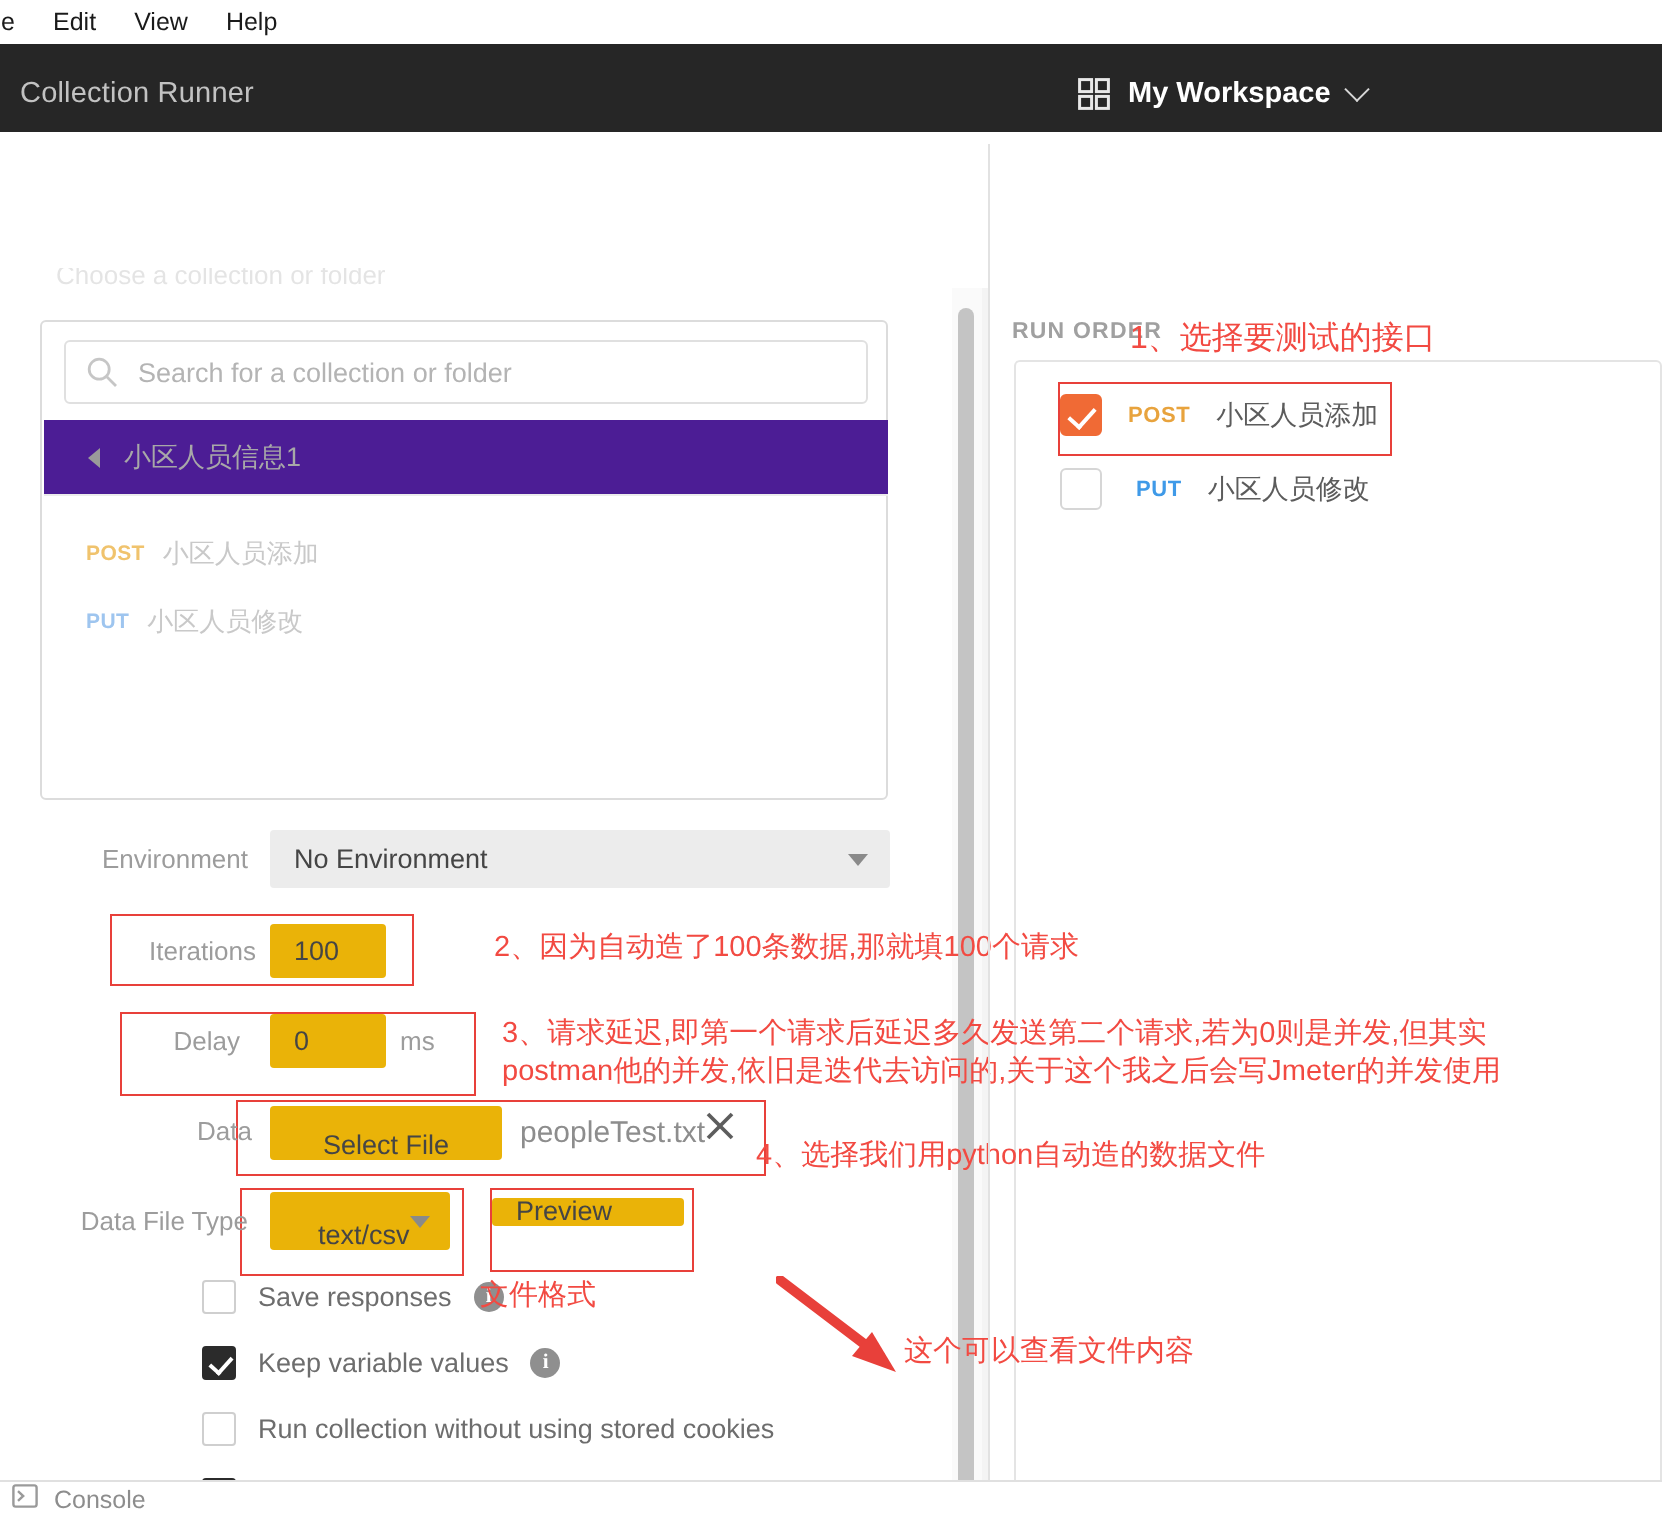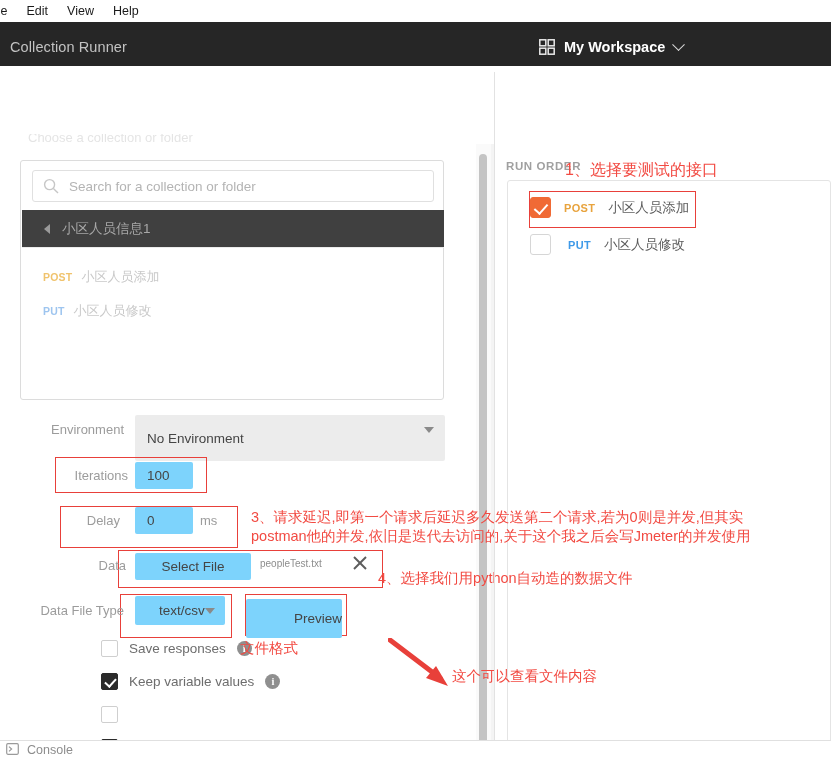--- a/index.html
+++ b/index.html
@@ -62,52 +62,52 @@
   .search-input {
     width: 100%; height: 32px; border: 1px solid #e0e0e0; border-radius: 3px;
     background: #fff; padding-left: 36px; font-size: 13.5px; color: #9a9a9a;
     font-family: "Liberation Sans", sans-serif; outline: none;
   }
   .search-input::placeholder { color: #b4b4b4; }
   .search-icon { position: absolute; left: 11px; top: 8px; width: 16px; height: 16px; opacity:.55; }
 
   .coll-header {
     position: absolute; left: 1px; top: 49px; width: 422px; height: 38px;
-    background: #404040; border-bottom: 1px solid #ececec;
+    background: #4c1d95; border-bottom: 1px solid #ececec;
     display: flex; align-items: center; padding-left: 22px; gap: 12px;
   }
   .coll-header .back { width: 0; height: 0;
     border-top: 5px solid transparent; border-bottom: 5px solid transparent;
     border-right: 6px solid #9a9a9a; }
   .coll-header .cname { font-size: 13.5px; color: #a8a8a8; }
 
   .req-row { position: absolute; left: 22px; display: flex; align-items: center; gap: 9px; }
   .req-row .m { font-size: 10.5px; font-weight: bold; letter-spacing: .2px; }
   .req-row .n { font-size: 13px; color: #c9c9c9; }
   .req-post { top: 107px; }
   .req-put  { top: 141px; }
 
   
   .lbl { position: absolute; font-size: 13px; color: #9c9c9c; text-align: right; }
 
   .env-select {
-    position: absolute; left: 135px; top: 343px; width: 310px; height: 46px;
+    position: absolute; left: 135px; top: 343px; width: 310px; height: 29px;
     background: #ececec; border: none; border-radius: 2px;
     display: flex; align-items: center; padding: 0 12px;
     font-size: 13.5px; color: #454545;
   }
   .caret { width: 0; height: 0; border-left: 5px solid transparent;
     border-right: 5px solid transparent; border-top: 6px solid #8a8a8a; }
   .env-select .caret { position: absolute; right: 11px; top: 12px; }
 
   .annobox { position: absolute; border: 1.4px solid #e8403a; }
 
   .field {
-    position: absolute; background: #7dd3fc; border: none; border-radius: 2px;
-    display: flex; align-items: center; font-size: 13.5px; color: #454545;
+    position: absolute; background: #eab308; border: none; border-radius: 2px;
+    display: flex; align-items: flex-end; font-size: 13.5px; color: #454545;
   }
   .field input {
     width: 100%; height: 100%; border: none; background: transparent;
     font-size: 13.5px; color: #454545; padding: 0 12px; outline: none;
     font-family: "Liberation Sans", sans-serif;
   }
 
   
   .anno {
     position: absolute; color: #f24a42; font-size: 14.5px; line-height: 19px;
@@ -235,51 +235,52 @@
     <div class="field" style="left:135px; top:435px; width:58px; height:27px;">
       <input type="text" value="0" style="">
     </div>
     <div class="lbl" style="left:200px; top:441px; width:28px; text-align:left;">ms</div>
 
     <div class="annobox" style="left:118px; top:478px; width:265px; height:38px;"></div>
     <div class="lbl" style="left:60px; top:486px; width:66px;">Data</div>
     <div class="field" style="left:135px; top:481px; width:116px; height:27px; justify-content:center;">
       <span>Select File</span>
     </div>
-    <div style="position:absolute; left:260px; top:486px; font-size:10px; color:#8d8d8d;">peopleTest.txt</div>
+    <div style="position:absolute; left:260px; top:486px; font-size:15px; color:#8d8d8d;">peopleTest.txt</div>
     <div style="position:absolute; left:352px; top:483px; width:16px; height:16px;">
       <svg viewBox="0 0 16 16" width="16" height="16">
         <line x1="2" y1="2" x2="14" y2="14" stroke="#5d5d5d" stroke-width="1.9"></line>
         <line x1="14" y1="2" x2="2" y2="14" stroke="#5d5d5d" stroke-width="1.9"></line>
       </svg>
     </div>
 
     <div class="annobox" style="left:120px; top:522px; width:112px; height:44px;"></div>
     <div class="lbl" style="left:20px; top:531px; width:104px;">Data File Type</div>
     <div class="field" style="left:135px; top:524px; width:90px; height:29px;">
       <span style="padding-left:24px;">text/csv</span>
       <span class="caret" style="position:absolute; right:10px; top:12px;"></span>
     </div>
     <div class="annobox" style="left:245px; top:522px; width:102px; height:42px;"></div>
-    <div class="field" style="left:246px; top:527px; width:96px; height:39px;padding-left:36px;">
+    <div class="field" style="left:246px; top:527px; width:96px; height:14px;">
       <span style="padding-left:12px;">Preview</span>
     </div>
 
     <div class="cbrow" style="left:101px; top:568px;">
       <span class="cb"></span>
       <span class="txt">Save responses</span>
       <span class="info">i</span>
     </div>
     <div class="cbrow" style="left:101px; top:601px;">
       <span class="cb checked"></span>
       <span class="txt">Keep variable values</span>
       <span class="info">i</span>
     </div>
     <div class="cbrow" style="left:101px; top:634px;">
       <span class="cb"></span>
+      <span class="txt">Run collection without using stored cookies</span>
     </div>
     <div class="cbrow" style="left:101px; top:667px;">
       <span class="cb checked"></span>
       <span class="txt">Save cookies after collection run</span>
       <span class="info">i</span>
     </div>
 
     <div class="run-order-lbl">RUN ORDER</div>
     <div class="run-order-box">
       <div class="ro-item" style="left:22px; top:16px;">
@@ -294,20 +295,21 @@
       </div>
     </div>
 
     <div class="annobox" style="left:529px; top:119px; width:167px; height:37px;"></div>
 
     <div class="vscroll-track"></div>
     <div class="vscroll-thumb"></div>
     <div class="vscroll2-track"></div>
 
     <div class="anno" style="left:565px; top:88px; font-size:16px;">1、选择要测试的接口</div>
+    <div class="anno" style="left:247px; top:393px;">2、因为自动造了100条数据,那就填100个请求</div>
     <div class="anno" style="left:251px; top:436px;">3、请求延迟,即第一个请求后延迟多久发送第二个请求,若为0则是并发,但其实</div>
     <div class="anno" style="left:251px; top:455px;">postman他的并发,依旧是迭代去访问的,关于这个我之后会写Jmeter的并发使用</div>
     <div class="anno" style="left:378px; top:497px;">4、选择我们用python自动造的数据文件</div>
     <div class="anno" style="left:240px; top:567px;">文件格式</div>
     <div class="anno" style="left:452px; top:595px;">这个可以查看文件内容</div>
 
     <svg class="arrow" width="70" height="55" viewBox="0 0 70 55">
       <line x1="2" y1="2" x2="52" y2="40" stroke="#e8403a" stroke-width="5" stroke-linecap="round"></line>
       <polygon points="60,48 38,40 48,28" fill="#e8403a"></polygon>
     </svg>

